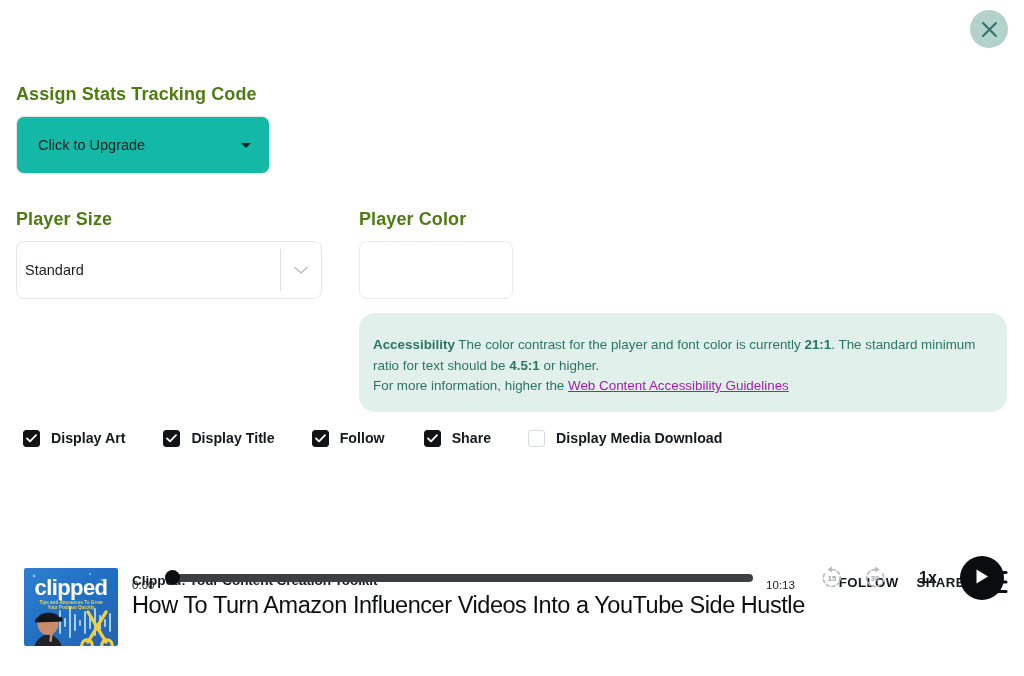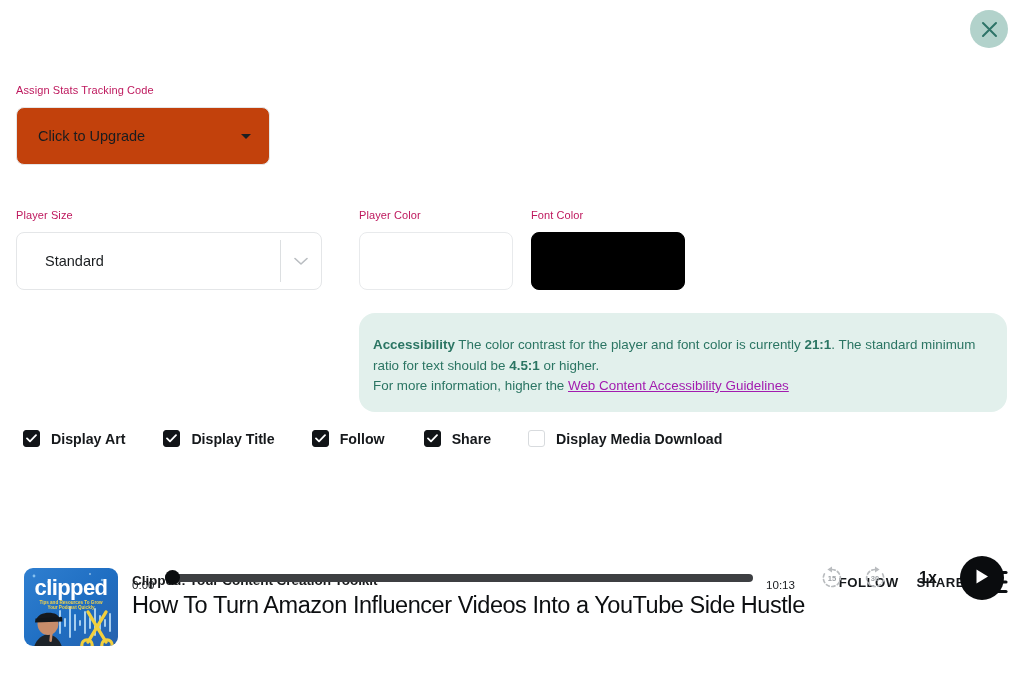--- a/index.html
+++ b/index.html
@@ -29,34 +29,34 @@
     border-radius: 50%;
     background: #b2d2cb;
     display: flex; align-items: center; justify-content: center;
     cursor: pointer;
     border: none;
   }
   .close-btn svg { display:block; }
 
   
   .field-label {
-    font-size: 11px;
-    font-weight: 400;
-    color: #be185d;
+    font-size: 18px;
+    font-weight: 700;
+    color: #4d7c0f;
     letter-spacing: 0.1px;
   }
 
   
   .sec-stats { position: absolute; left: 16px; top: 84px; }
   .sec-stats .field-label { display:block; margin-bottom: 11px; }
   .select-upgrade {
     width: 254px; height: 58px;
     border: 1px solid #e4e6e8;
     border-radius: 8px;
-    background: #c2410c;
+    background: #14b8a6;
     display: flex; align-items: center;
     padding: 0 18px 0 21px;
     cursor: pointer;
     position: relative;
   }
   .select-upgrade .val {
     font-size: 14.5px;
     color: #191c1f;
     flex: 1;
   }
@@ -69,21 +69,21 @@
 
   
   .sec-size { position: absolute; left: 16px; top: 209px; }
   .sec-size .field-label { display:block; margin-bottom: 11px; }
   .select-size {
     width: 306px; height: 58px;
     border: 1px solid #e4e6e8;
     border-radius: 8px;
     background: #fff;
     display: flex; align-items: center;
-    padding-left: 28px;
+    padding-left: 8px;
     cursor: pointer;
     position: relative;
   }
   .select-size .val { font-size: 14.5px; color: #191c1f; flex:1; }
   .select-size .divider {
     width: 1px; height: 42px; background: #dcdfe1;
     margin-right: 0px;
   }
   .select-size .chev-wrap {
     width: 40px; height: 100%;
@@ -121,21 +121,21 @@
     text-decoration: underline;
   }
 
   
   .check-row {
     position: absolute;
     left: 16px; top: 430px;
     display: flex;
     align-items: center;
   }
-  .chk-item { display:flex; align-items:center; cursor:pointer;padding-left:7px; }
+  .chk-item { display:flex; align-items:flex-start; cursor:pointer;padding-left:7px; }
   .box {
     width: 17px; height: 17px;
     border-radius: 3px;
     display:flex; align-items:center; justify-content:center;
     flex: 0 0 auto;
   }
   .box.on  { background:#111417; border:1px solid #111417; }
   .box.off { background:#ffffff; border:1px solid #d8dbde; }
   .chk-label {
     margin-left: 11px;
@@ -150,21 +150,21 @@
   
   .player {
     position: absolute;
     left: 0; top: 556px;
     width: 1024px; height: 120px;
     background: #ffffff;
   }
   .cover {
     position:absolute; left: 24px; top: 12px;
     width: 94px; height: 78px;
-    border-radius: 9px;
+    border-radius: 2px;
     overflow: hidden;
   }
   .cover svg { display:block; }
 
   .show-name {
     position:absolute; left: 132px; top: 17px;
     font-size: 13.6px; font-weight: 700; color: #17191b;
     letter-spacing: -0.1px;
   }
   .ep-title {
@@ -264,24 +264,20 @@
         </svg>
       </span>
     </div>
   </div>
 
   <div class="sec-playercolor">
     <span class="field-label">Player Color</span>
     <div class="swatch light"></div>
   </div>
 
-  <div class="sec-fontcolor">
-    <span class="field-label">Font Color</span>
-    <div class="swatch dark"></div>
-  </div>
 
   <div class="a11y">
     <span><b>Accessibility</b><span> The color contrast for the player and font color is currently </span><b>21:1</b><span>. The standard</span>
     <span>minimum ratio for text should be </span><b>4.5:1</b><span> or higher.</span></span>
     <span class="ln2"><span>For more information, higher the </span><a href="#">Web Content Accessibility Guidelines</a></span>
   </div>
 
   <div class="check-row">
     <label class="chk-item">
       <span class="box on">

